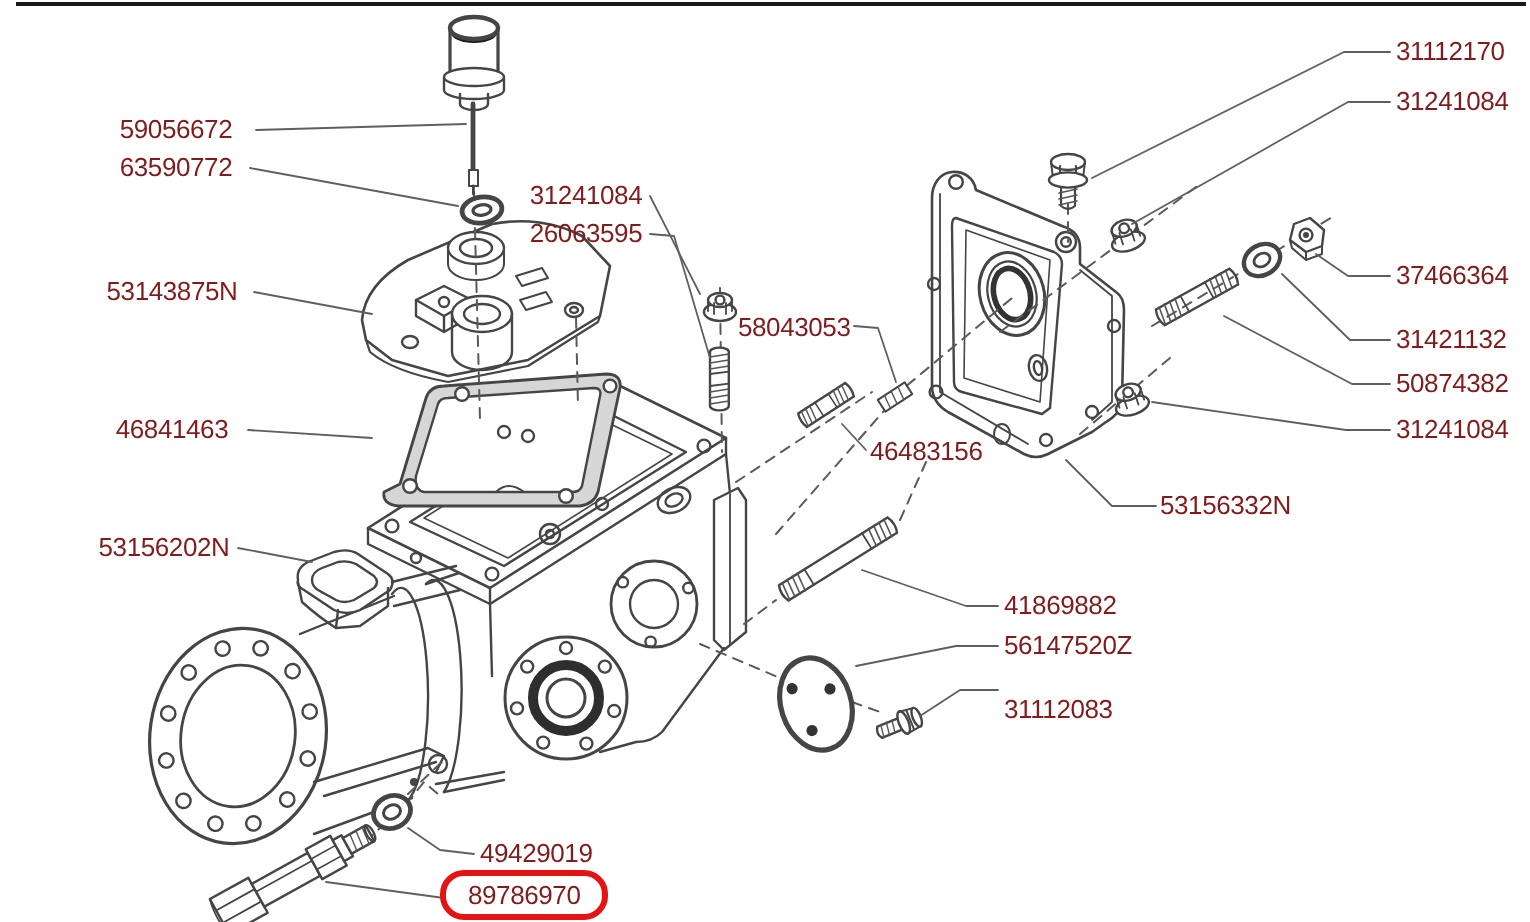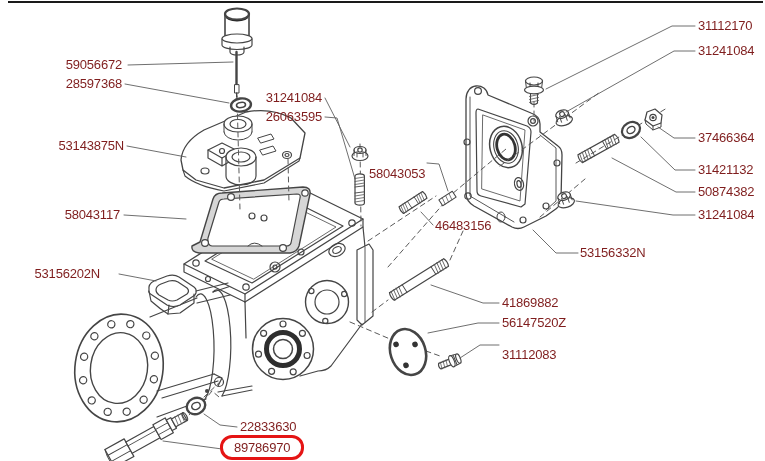--- a/index.html
+++ b/index.html
@@ -6,21 +6,21 @@
   #stage{
     position:relative;width:765px;height:461px;background:#fff;overflow:hidden;
     font-family:"Liberation Sans","DejaVu Sans",sans-serif;
   }
   #topline{position:absolute;left:8px;right:2px;top:1px;height:1.5px;background:#1a1a1a;}
   #art{position:absolute;left:0;top:0;}
   .lbl{
     position:absolute;font-size:13px;line-height:14px;color:#7f1d1d;
     letter-spacing:-0.2px;white-space:nowrap;
   }
-  .r{text-align:right;}
+  .r{text-align:center;}
   #hlbox{
     position:absolute;left:220px;top:435px;width:84px;height:25px;
     border:3.5px solid #e51414;border-radius:12px;box-sizing:border-box;
   }
 </style>
 </head>
 <body>
 
 <div id="stage">
 
@@ -323,36 +323,36 @@
     <path d="M499,323 L478,323 L428,333"></path>
     <path d="M499,345 L480,345 L460,358"></path>
     <path d="M237,427 L220,425 L204,414"></path>
     <path d="M222,449 L163,441"></path>
   </g>
 </svg>
 
 <div id="topline"></div>
 
 <div class="lbl r" style="left:54px;top:58px;width:68px">59056672</div>
-<div class="lbl r" style="left:54px;top:77px;width:68px">28597368</div>
+<div class="lbl r" style="left:54px;top:77px;width:68px">63590772</div>
 <div class="lbl r" style="left:48px;top:139px;width:76px">53143875N</div>
-<div class="lbl r" style="left:52px;top:208px;width:68px">58043117</div>
-<div class="lbl r" style="left:24px;top:267px;width:76px">53156202N</div>
+<div class="lbl r" style="left:52px;top:208px;width:68px">46841463</div>
+<div class="lbl r" style="left:44px;top:267px;width:76px">53156202N</div>
 <div class="lbl r" style="left:264px;top:91px;width:58px">31241084</div>
 <div class="lbl r" style="left:264px;top:110px;width:58px">26063595</div>
-<div class="lbl" style="left:369px;top:167px">58043053</div>
+<div class="lbl" style="left:369px;top:157px">58043053</div>
 <div class="lbl" style="left:435px;top:219px">46483156</div>
 <div class="lbl" style="left:698px;top:19px">31112170</div>
 <div class="lbl" style="left:698px;top:44px">31241084</div>
 <div class="lbl" style="left:698px;top:131px">37466364</div>
 <div class="lbl" style="left:698px;top:163px">31421132</div>
 <div class="lbl" style="left:698px;top:185px">50874382</div>
 <div class="lbl" style="left:698px;top:208px">31241084</div>
 <div class="lbl" style="left:580px;top:246px">53156332N</div>
 <div class="lbl" style="left:502px;top:296px">41869882</div>
 <div class="lbl" style="left:502px;top:316px">56147520Z</div>
 <div class="lbl" style="left:502px;top:348px">31112083</div>
-<div class="lbl" style="left:240px;top:420px">22833630</div>
+<div class="lbl" style="left:240px;top:420px">49429019</div>
 
 <div id="hlbox"></div>
 <div class="lbl" style="left:234px;top:441px">89786970</div>
 
 </div>
 
 </body></html>

